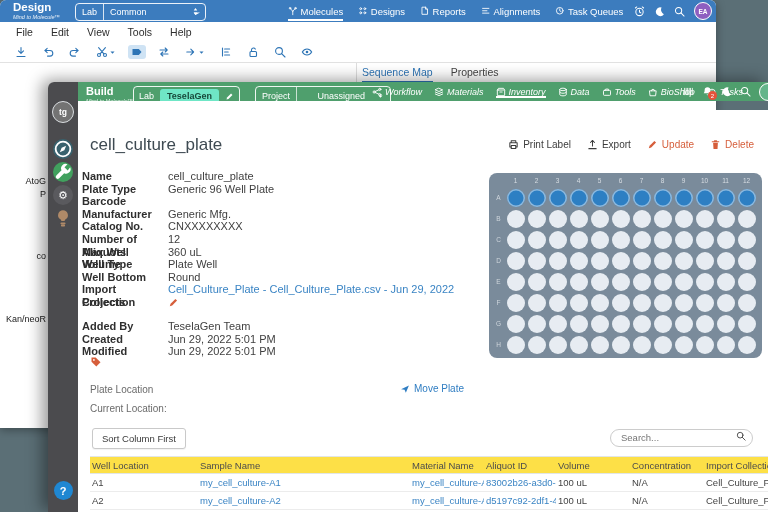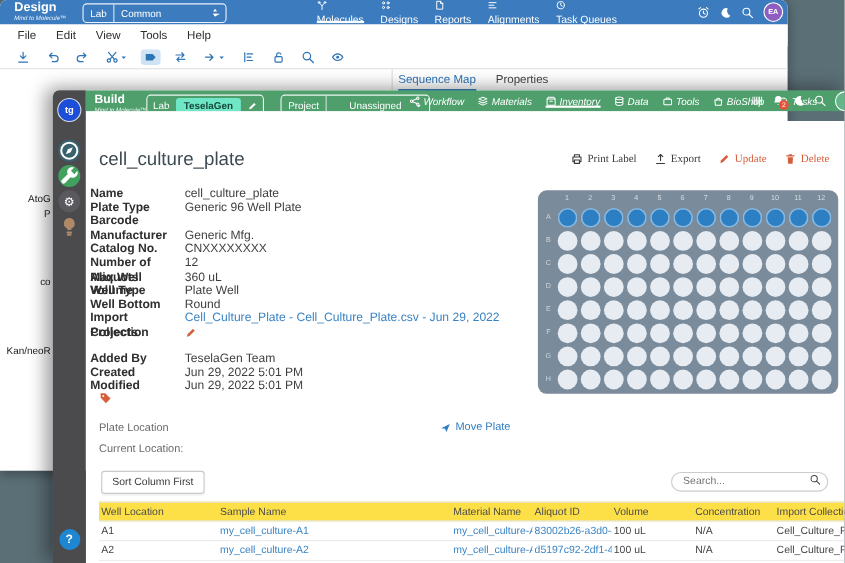--- a/index.html
+++ b/index.html
@@ -16,21 +16,21 @@
   .d-logo{position:absolute;left:13px;top:2px;line-height:10px;}
   .d-title{font-size:11.5px;font-weight:bold;}
   .d-tagline{font-size:5.5px;font-style:italic;opacity:.9;}
   .d-lab{position:absolute;left:75px;top:2.5px;height:16px;display:flex;align-items:center;
     border:1px solid rgba(255,255,255,.9);border-radius:4px;font-size:9px;}
   .d-lab .seg{padding:0 6px;height:100%;display:flex;align-items:center;}
   .d-lab .seg.first{border-right:1px solid rgba(255,255,255,.8);}
   .d-lab .val{width:70px;}
   .d-lab .ud{padding:0 5px;font-size:9px;}
   .d-nav{position:absolute;left:288px;top:0;height:22px;display:flex;gap:15px;align-items:center;font-size:9.5px;}
-  .d-nav .nav-it{display:flex;align-items:flex-start;gap:3px;height:100%;position:relative;cursor:default;flex-direction:column;}
+  .d-nav .nav-it{display:flex;align-items:center;gap:3px;height:100%;position:relative;cursor:default;}
   .d-nav .nav-it.active::after{content:"";position:absolute;left:0;right:0;bottom:1px;height:2px;background:#fff;}
   .d-hicons{position:absolute;right:4px;top:0;height:22px;display:flex;gap:9px;align-items:center;}
   .d-hicons .icon{font-size:11px;}
   .avatar{width:16px;height:16px;border-radius:50%;background:#8e5fc0;border:1px solid #fff;
     color:#fff;font-size:6.5px;font-weight:bold;display:flex;align-items:center;justify-content:center;}
   .d-menubar{height:20px;display:flex;align-items:center;gap:18px;padding-left:16px;
     font-size:10.5px;color:#2e2e2e;background:#fff;}
   .d-toolbar{height:20px;display:flex;align-items:center;gap:9px;padding-left:12px;color:#2e75b6;
     border-bottom:1px solid #e2e2e2;}
   .tb-it{display:flex;align-items:center;font-size:12px;padding:1px 3px;border-radius:3px;}
@@ -44,22 +44,22 @@
   .tab{color:#454545;height:100%;display:flex;align-items:center;border-bottom:2px solid transparent;}
   .tab.active{color:#2e75b6;border-bottom:2px solid #2e75b6;}
   .canvas-label{position:absolute;left:0;width:46px;text-align:right;font-size:9px;color:#1c1c1c;
     white-space:nowrap;overflow:hidden;}
 
   
   .build-win{position:absolute;left:48px;top:82px;width:720px;height:430px;display:flex;
     border-radius:6px 0 0 0;box-shadow:-6px -2px 16px rgba(0,0,0,.4);}
   .b-sidebar{width:30px;background:#4b4b4e;border-radius:6px 0 0 0;display:flex;
     flex-direction:column;align-items:center;flex:0 0 30px;}
-  .tg-logo{width:20px;height:20px;border-radius:50%;background:#1d4ed8;border:1.5px solid #d9dde0;
-    color:#fff;font-size:8.5px;font-weight:bold;display:flex;align-items:center;justify-content:center;margin-top:7px;}
+  .tg-logo{width:20px;height:20px;border-radius:50%;background:#737373;border:1.5px solid #d9dde0;
+    color:#fff;font-size:8.5px;font-weight:bold;display:flex;align-items:center;justify-content:center;margin-top:19px;}
   .sb-item{width:20px;height:20px;border-radius:50%;margin-top:3px;display:flex;align-items:center;
     justify-content:center;color:#fff;font-size:11px;}
   .sb-item:first-of-type{margin-top:16px;}
   .sb-help{margin-top:auto;margin-bottom:12px;width:19px;height:19px;border-radius:50%;background:#1f87d2;
     color:#fff;font-size:11px;font-weight:bold;display:flex;align-items:center;justify-content:center;}
   .b-main{flex:1;position:relative;overflow:hidden;}
   .b-header{position:relative;height:19px;background:#4f9f6d;color:#fff;overflow:hidden;}
   .b-title{position:absolute;left:8px;top:4px;line-height:10px;}
   .b-title .t{font-size:11px;font-weight:bold;}
   .b-title .s{font-size:5.5px;font-style:italic;opacity:.9;}
@@ -80,21 +80,21 @@
   .b-hicons{position:absolute;right:0;top:0;height:100%;display:flex;align-items:center;gap:8px;}
   .b-hicons .icon{font-size:11px;}
   .bell-wrap{position:relative;}
   .badge{position:absolute;right:-4px;bottom:-3px;width:9px;height:9px;border-radius:50%;background:#e5533a;
     color:#fff;font-size:6px;display:flex;align-items:center;justify-content:center;}
   .b-avatar{width:16px;height:16px;border-radius:50%;border:1.5px solid #fff;margin-right:-9px;background:#63b58a;}
 
   .b-content{position:absolute;left:0;top:28px;right:0;bottom:0;background:#fff;overflow:hidden;}
   .page-title{position:absolute;left:12px;top:25px;font-size:17px;color:#3e4a52;}
   .actions{position:absolute;right:14px;top:29px;display:flex;gap:16px;align-items:center;font-size:10px;}
-  .act{display:flex;align-items:flex-start;gap:4px;color:#3c3c3c;font-family:Liberation Serif, serif;}
+  .act{display:flex;align-items:flex-start;gap:4px;color:#3c3c3c;}
   .act.orange{color:#d65e3b;}
   .act .icon{font-size:11px;}
 
   .fields{position:absolute;left:4px;top:60px;display:grid;grid-template-columns:86px auto;
     font-size:11px;}
   .fields .fl{font-weight:bold;color:#2f2f2f;height:12.6px;line-height:12.6px;}
   .fields .fv{color:#3f3f3f;height:12.6px;line-height:12.6px;white-space:nowrap;}
   .fv.link{color:#3a84c4;}
   .fv .icon{color:#d65e3b;font-size:11px;margin-top:1px;}
   .meta{top:210px;}

